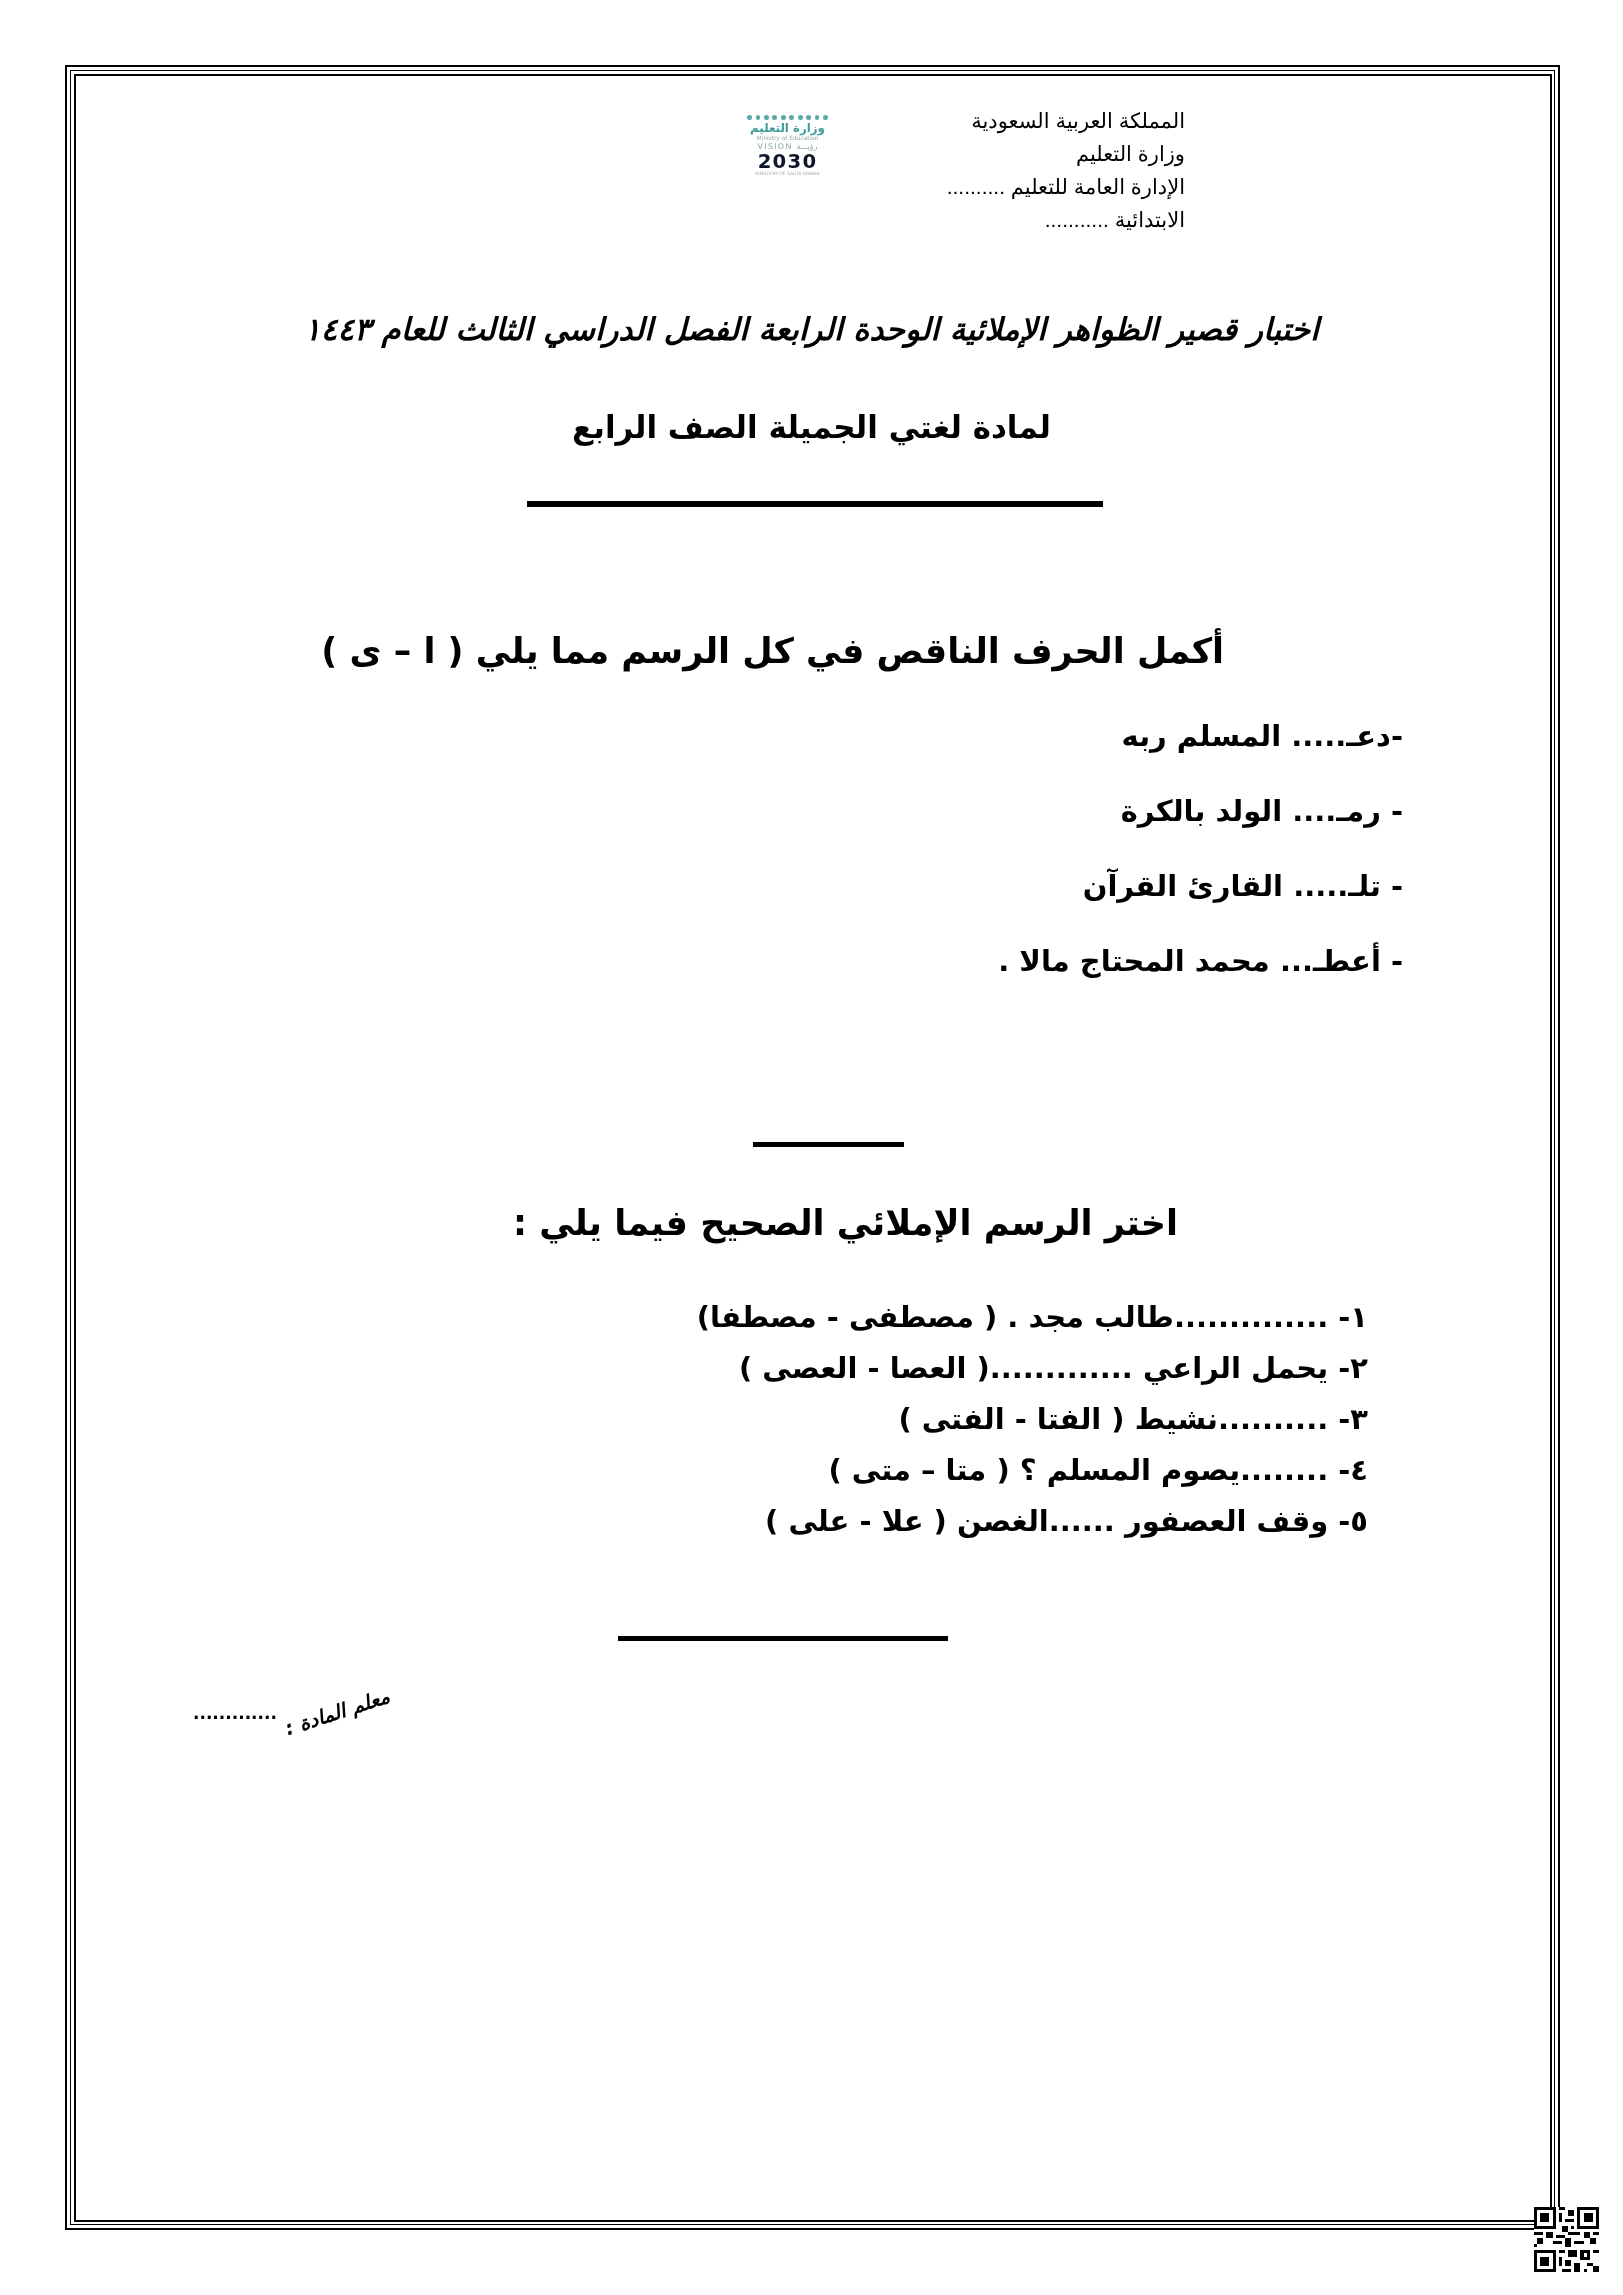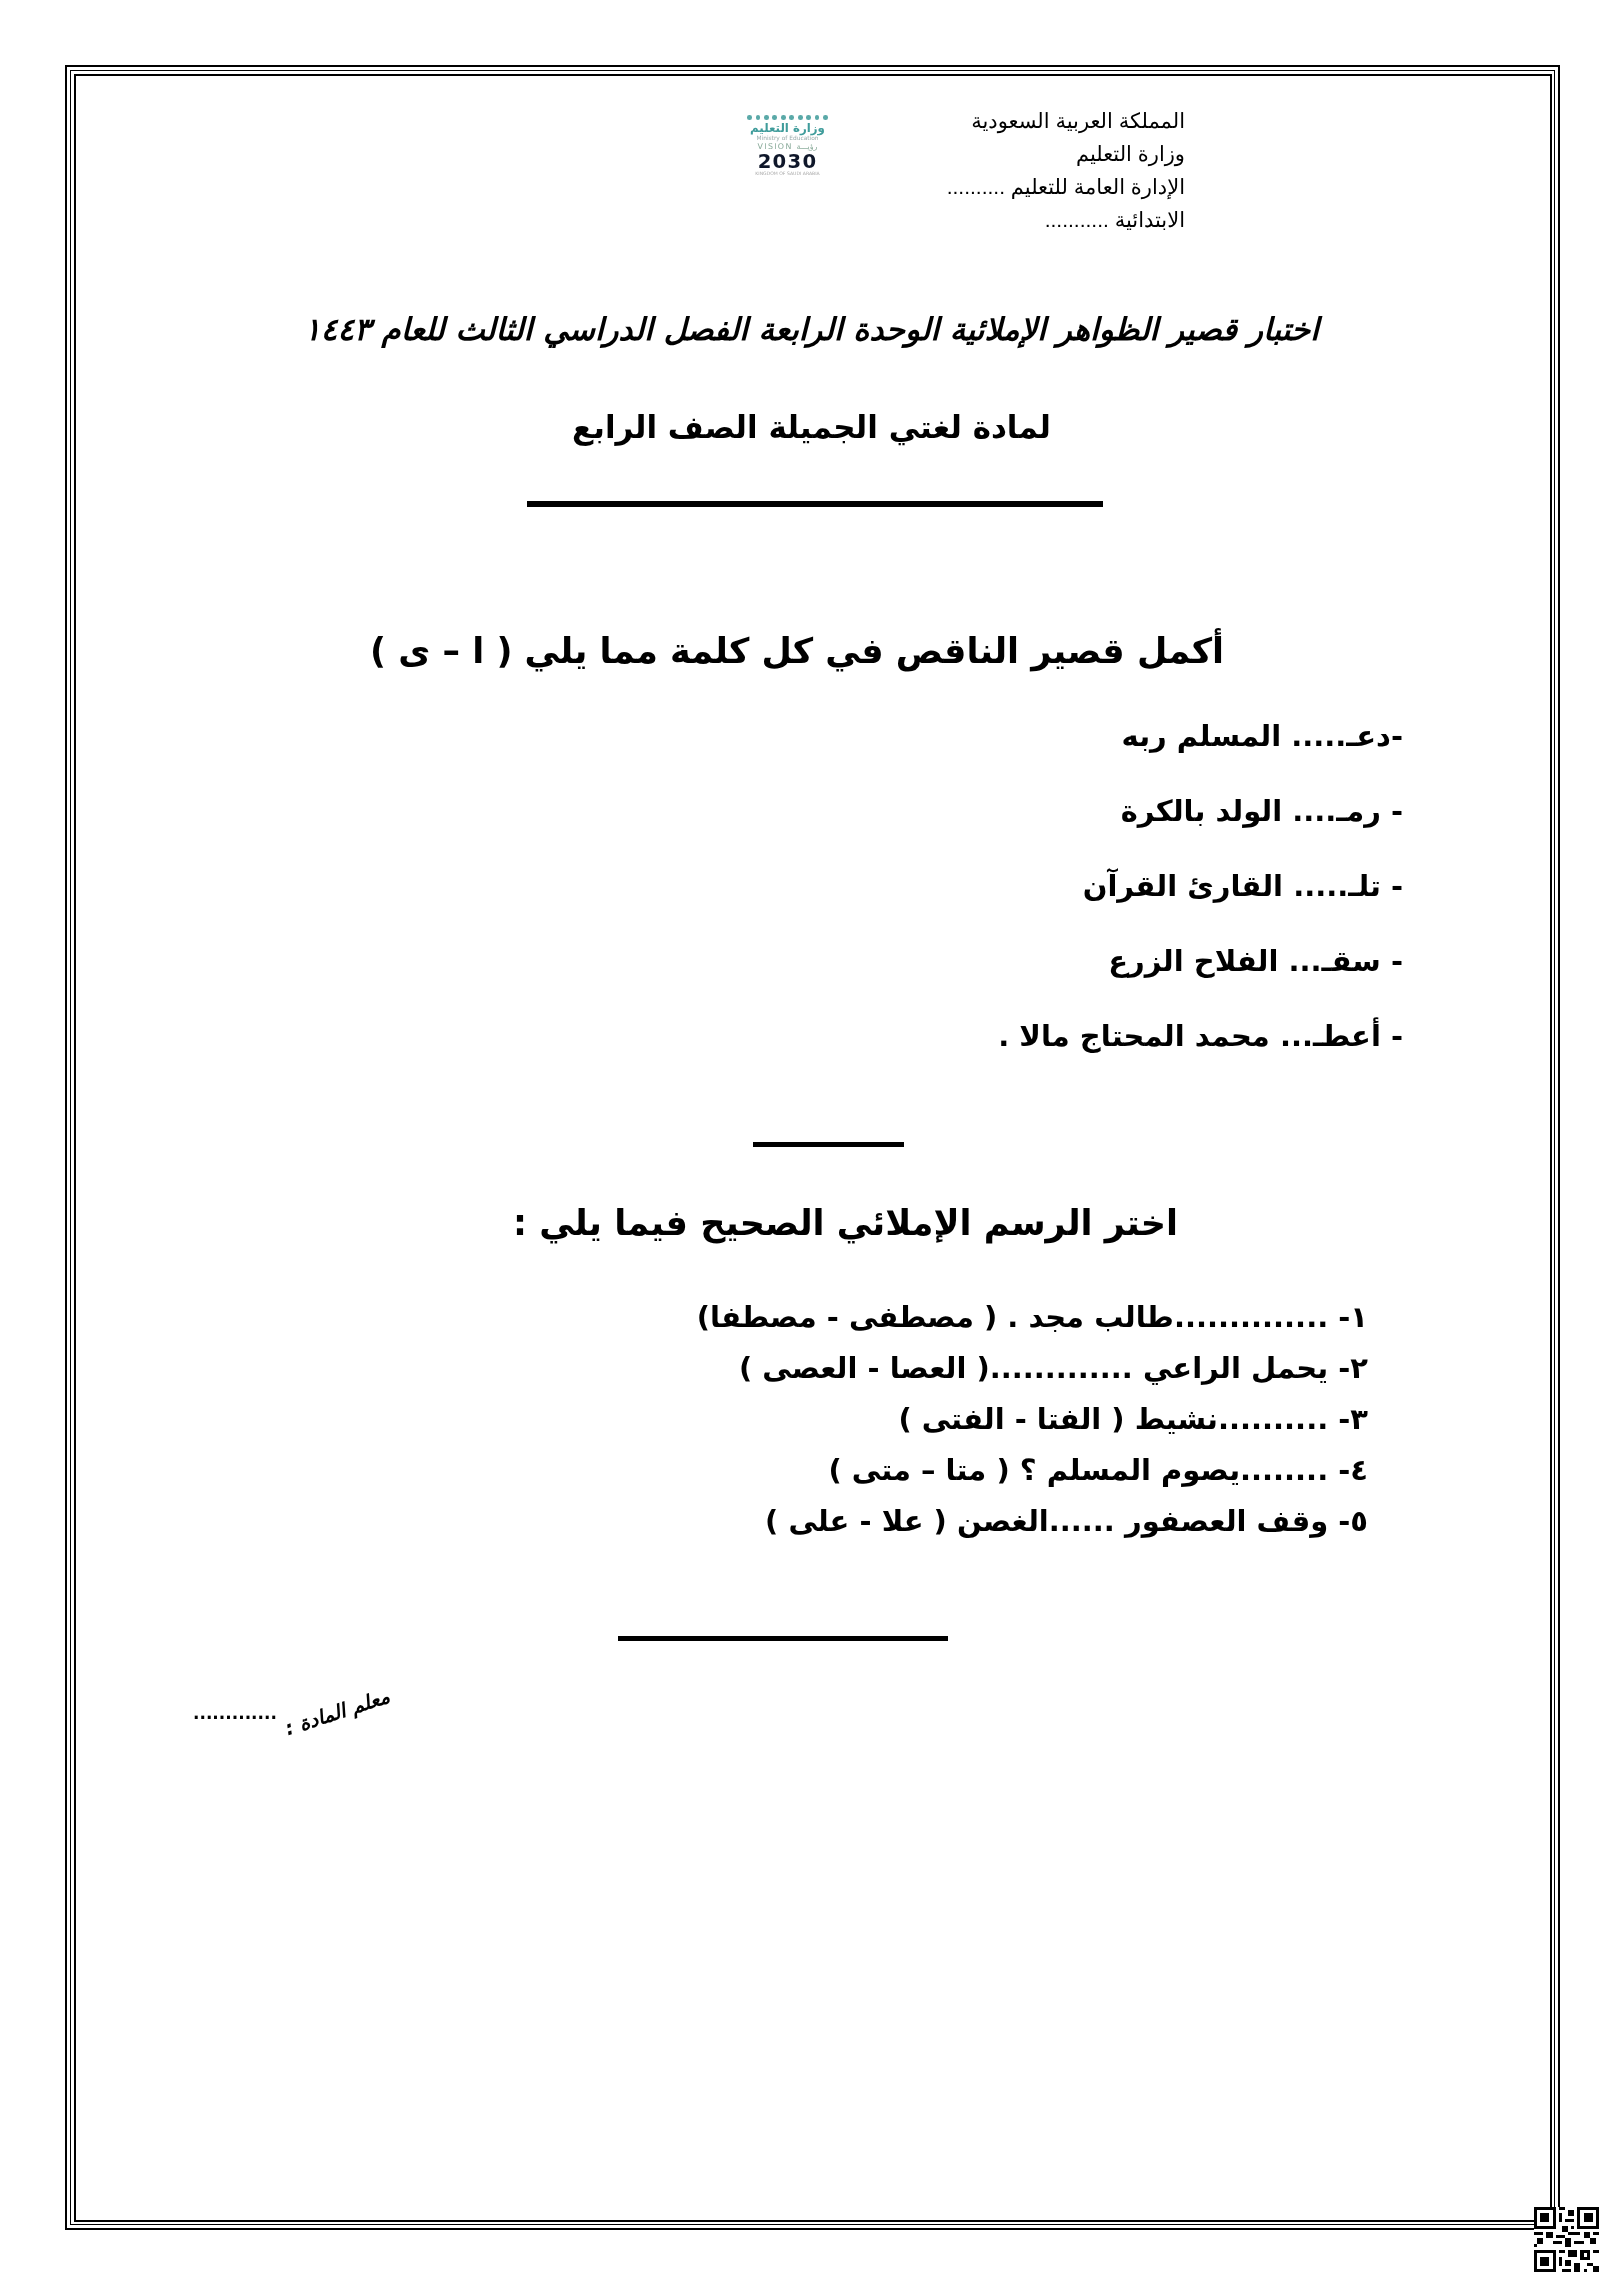--- a/index.html
+++ b/index.html
@@ -252,26 +252,25 @@
   <div class="logo-en">Ministry of Education</div>
   <div class="logo-vision">VISION رؤيـــة</div>
   <div class="logo-2030">2030</div>
   <div class="logo-kingdom">KINGDOM OF SAUDI ARABIA</div>
 </div>
 
 <div class="title-main">اختبار قصير الظواهر الإملائية  الوحدة الرابعة الفصل الدراسي الثالث للعام  ١٤٤٣</div>
 <div class="title-sub">لمادة لغتي الجميلة  الصف الرابع</div>
 <div class="rule r1"></div>
 
-<div class="section-heading sh1">أكمل قصير الناقص في كل كلمة مما يلي ( ا – ى )</div>
+<div class="section-heading sh1">أكمل الحرف الناقص في كل الرسم مما يلي ( ا – ى )</div>
 <ul class="fill-list">
   <li>-دعـ.....   المسلم ربه</li>
   <li>- رمـ....  الولد بالكرة</li>
   <li>- تلـ..... القارئ القرآن</li>
-  <li>- سقـ... الفلاح الزرع</li>
   <li>- أعطـ... محمد المحتاج مالا .</li>
 </ul>
 <div class="rule r2"></div>
 
 <div class="section-heading sh2">اختر الرسم الإملائي الصحيح فيما يلي :</div>
 <ol class="choice-list">
   <li>١- ..............طالب مجد .   ( مصطفى  -  مصطفا)</li>
   <li>٢- يحمل الراعي .............( العصا  - العصى )</li>
   <li>٣- ..........نشيط  ( الفتا  - الفتى )</li>
   <li>٤- ........يصوم المسلم ؟  ( متا – متى )</li>

